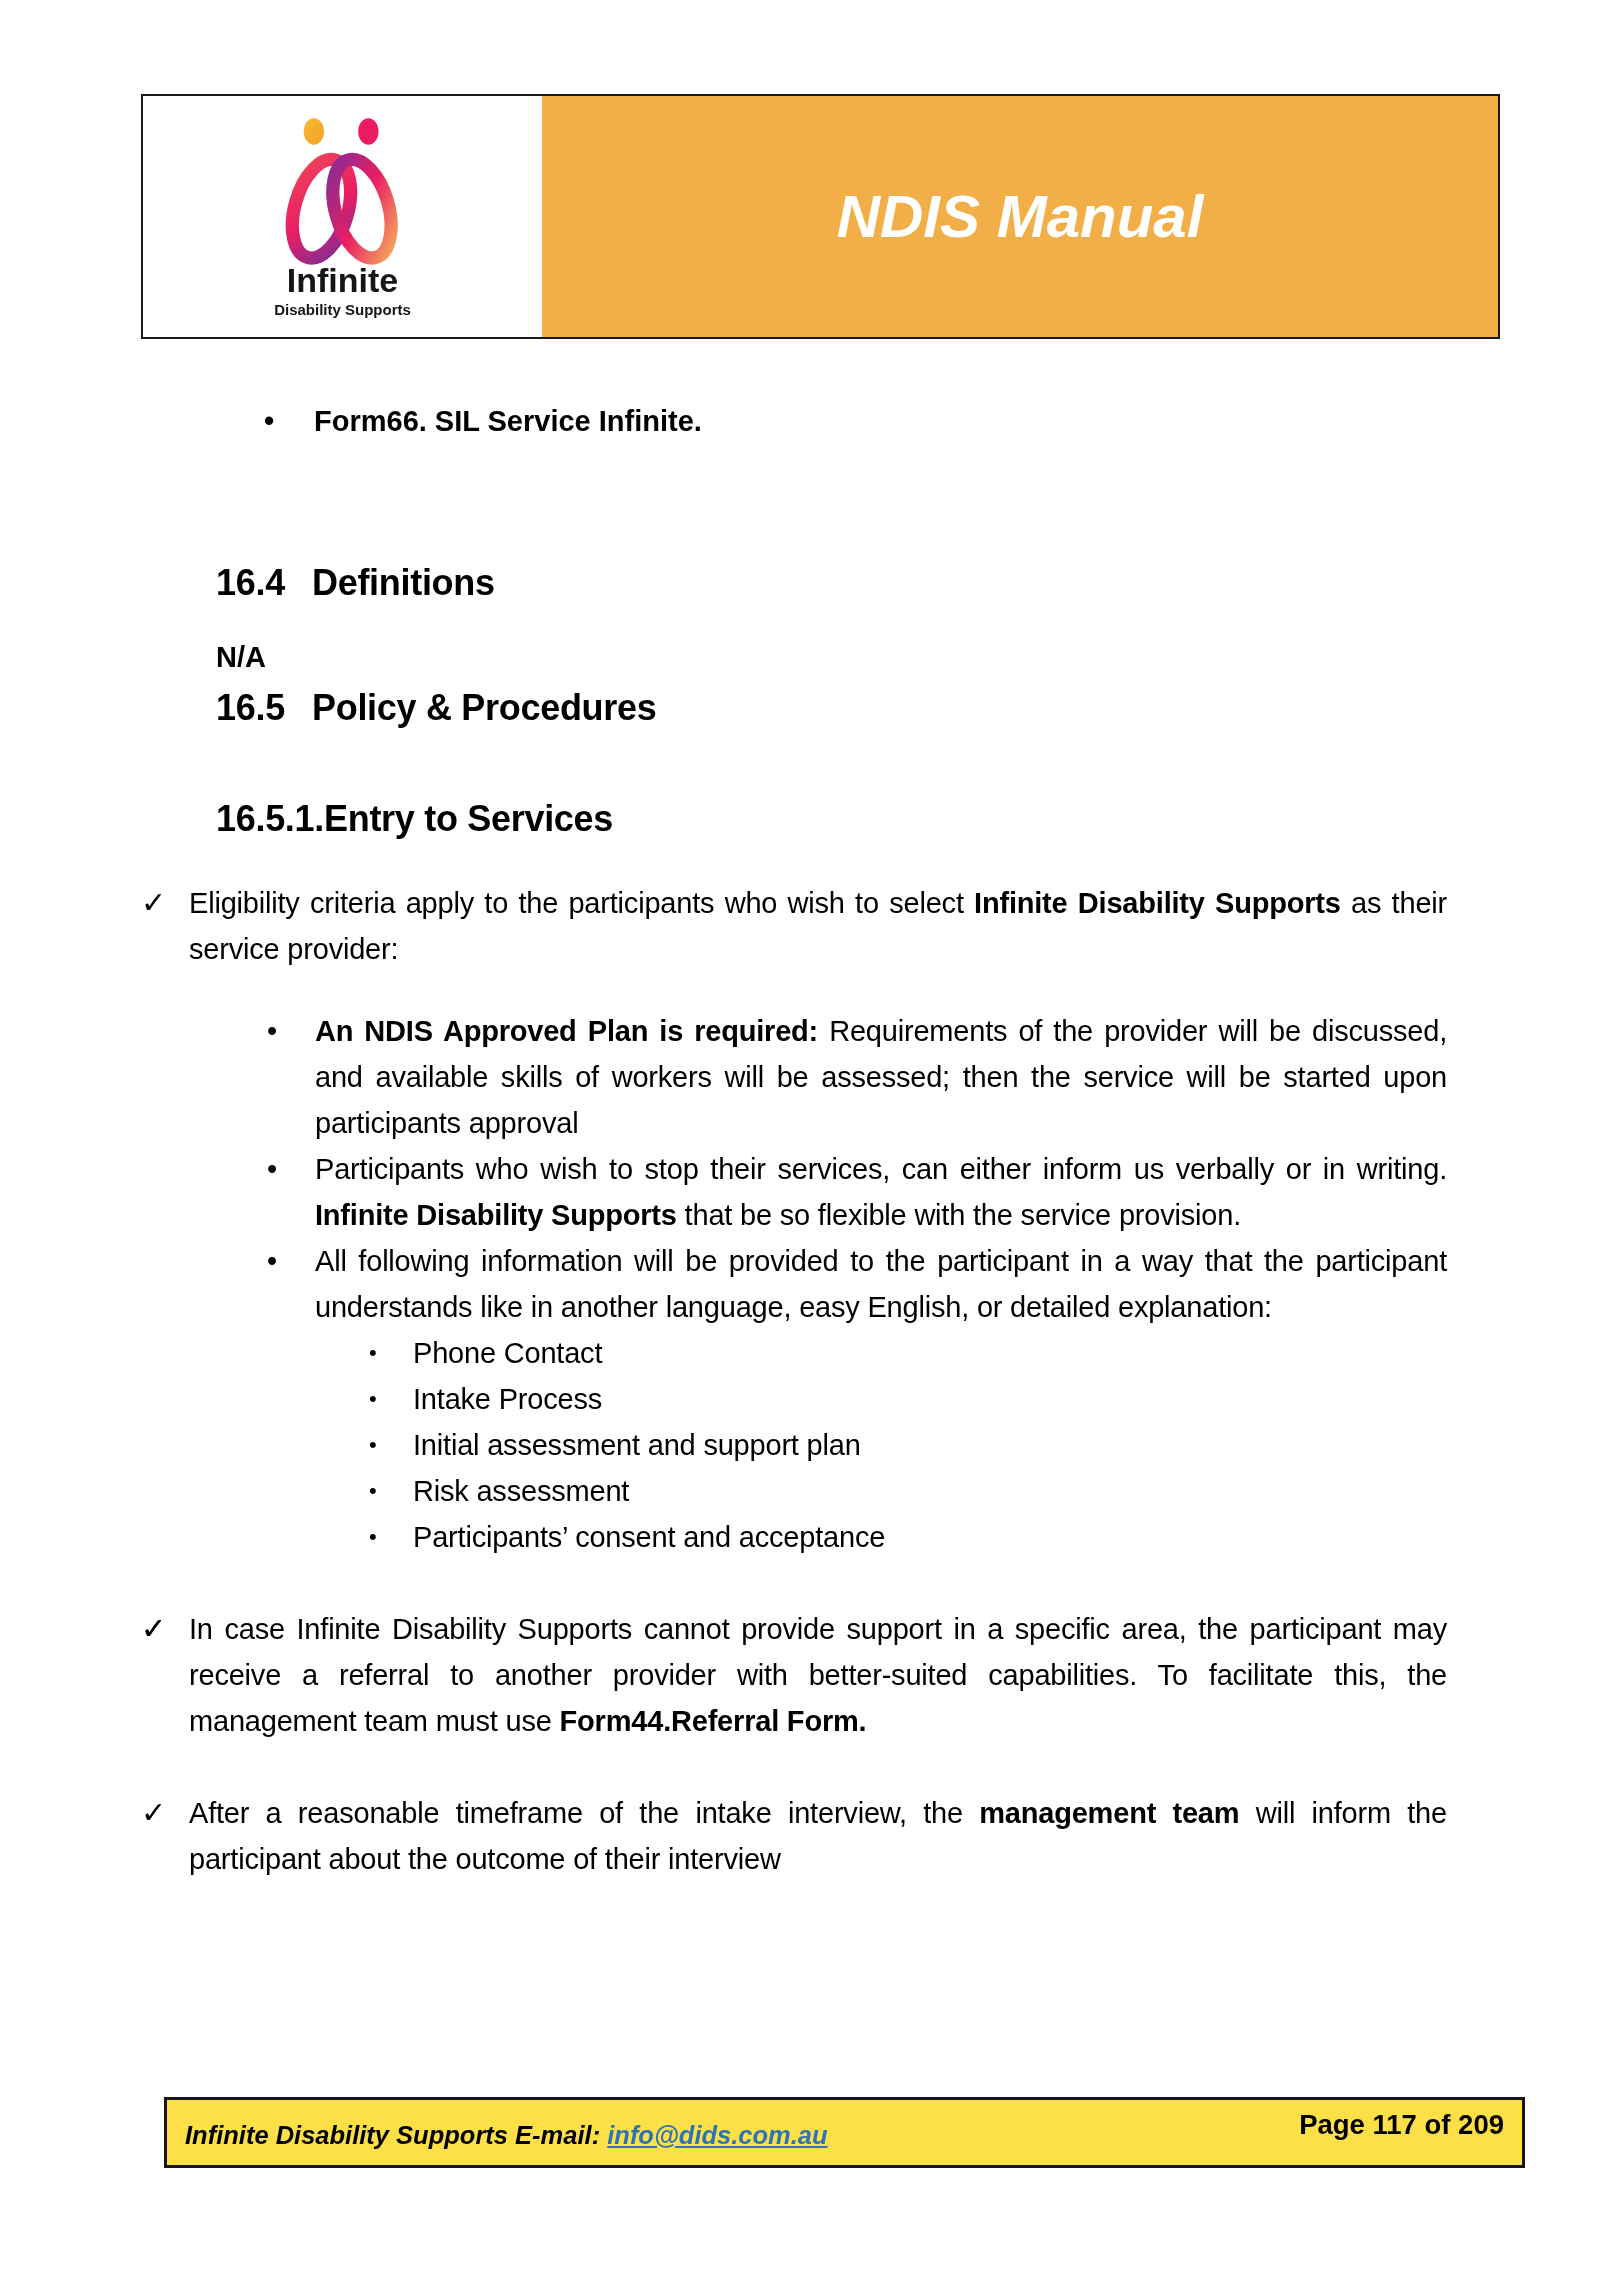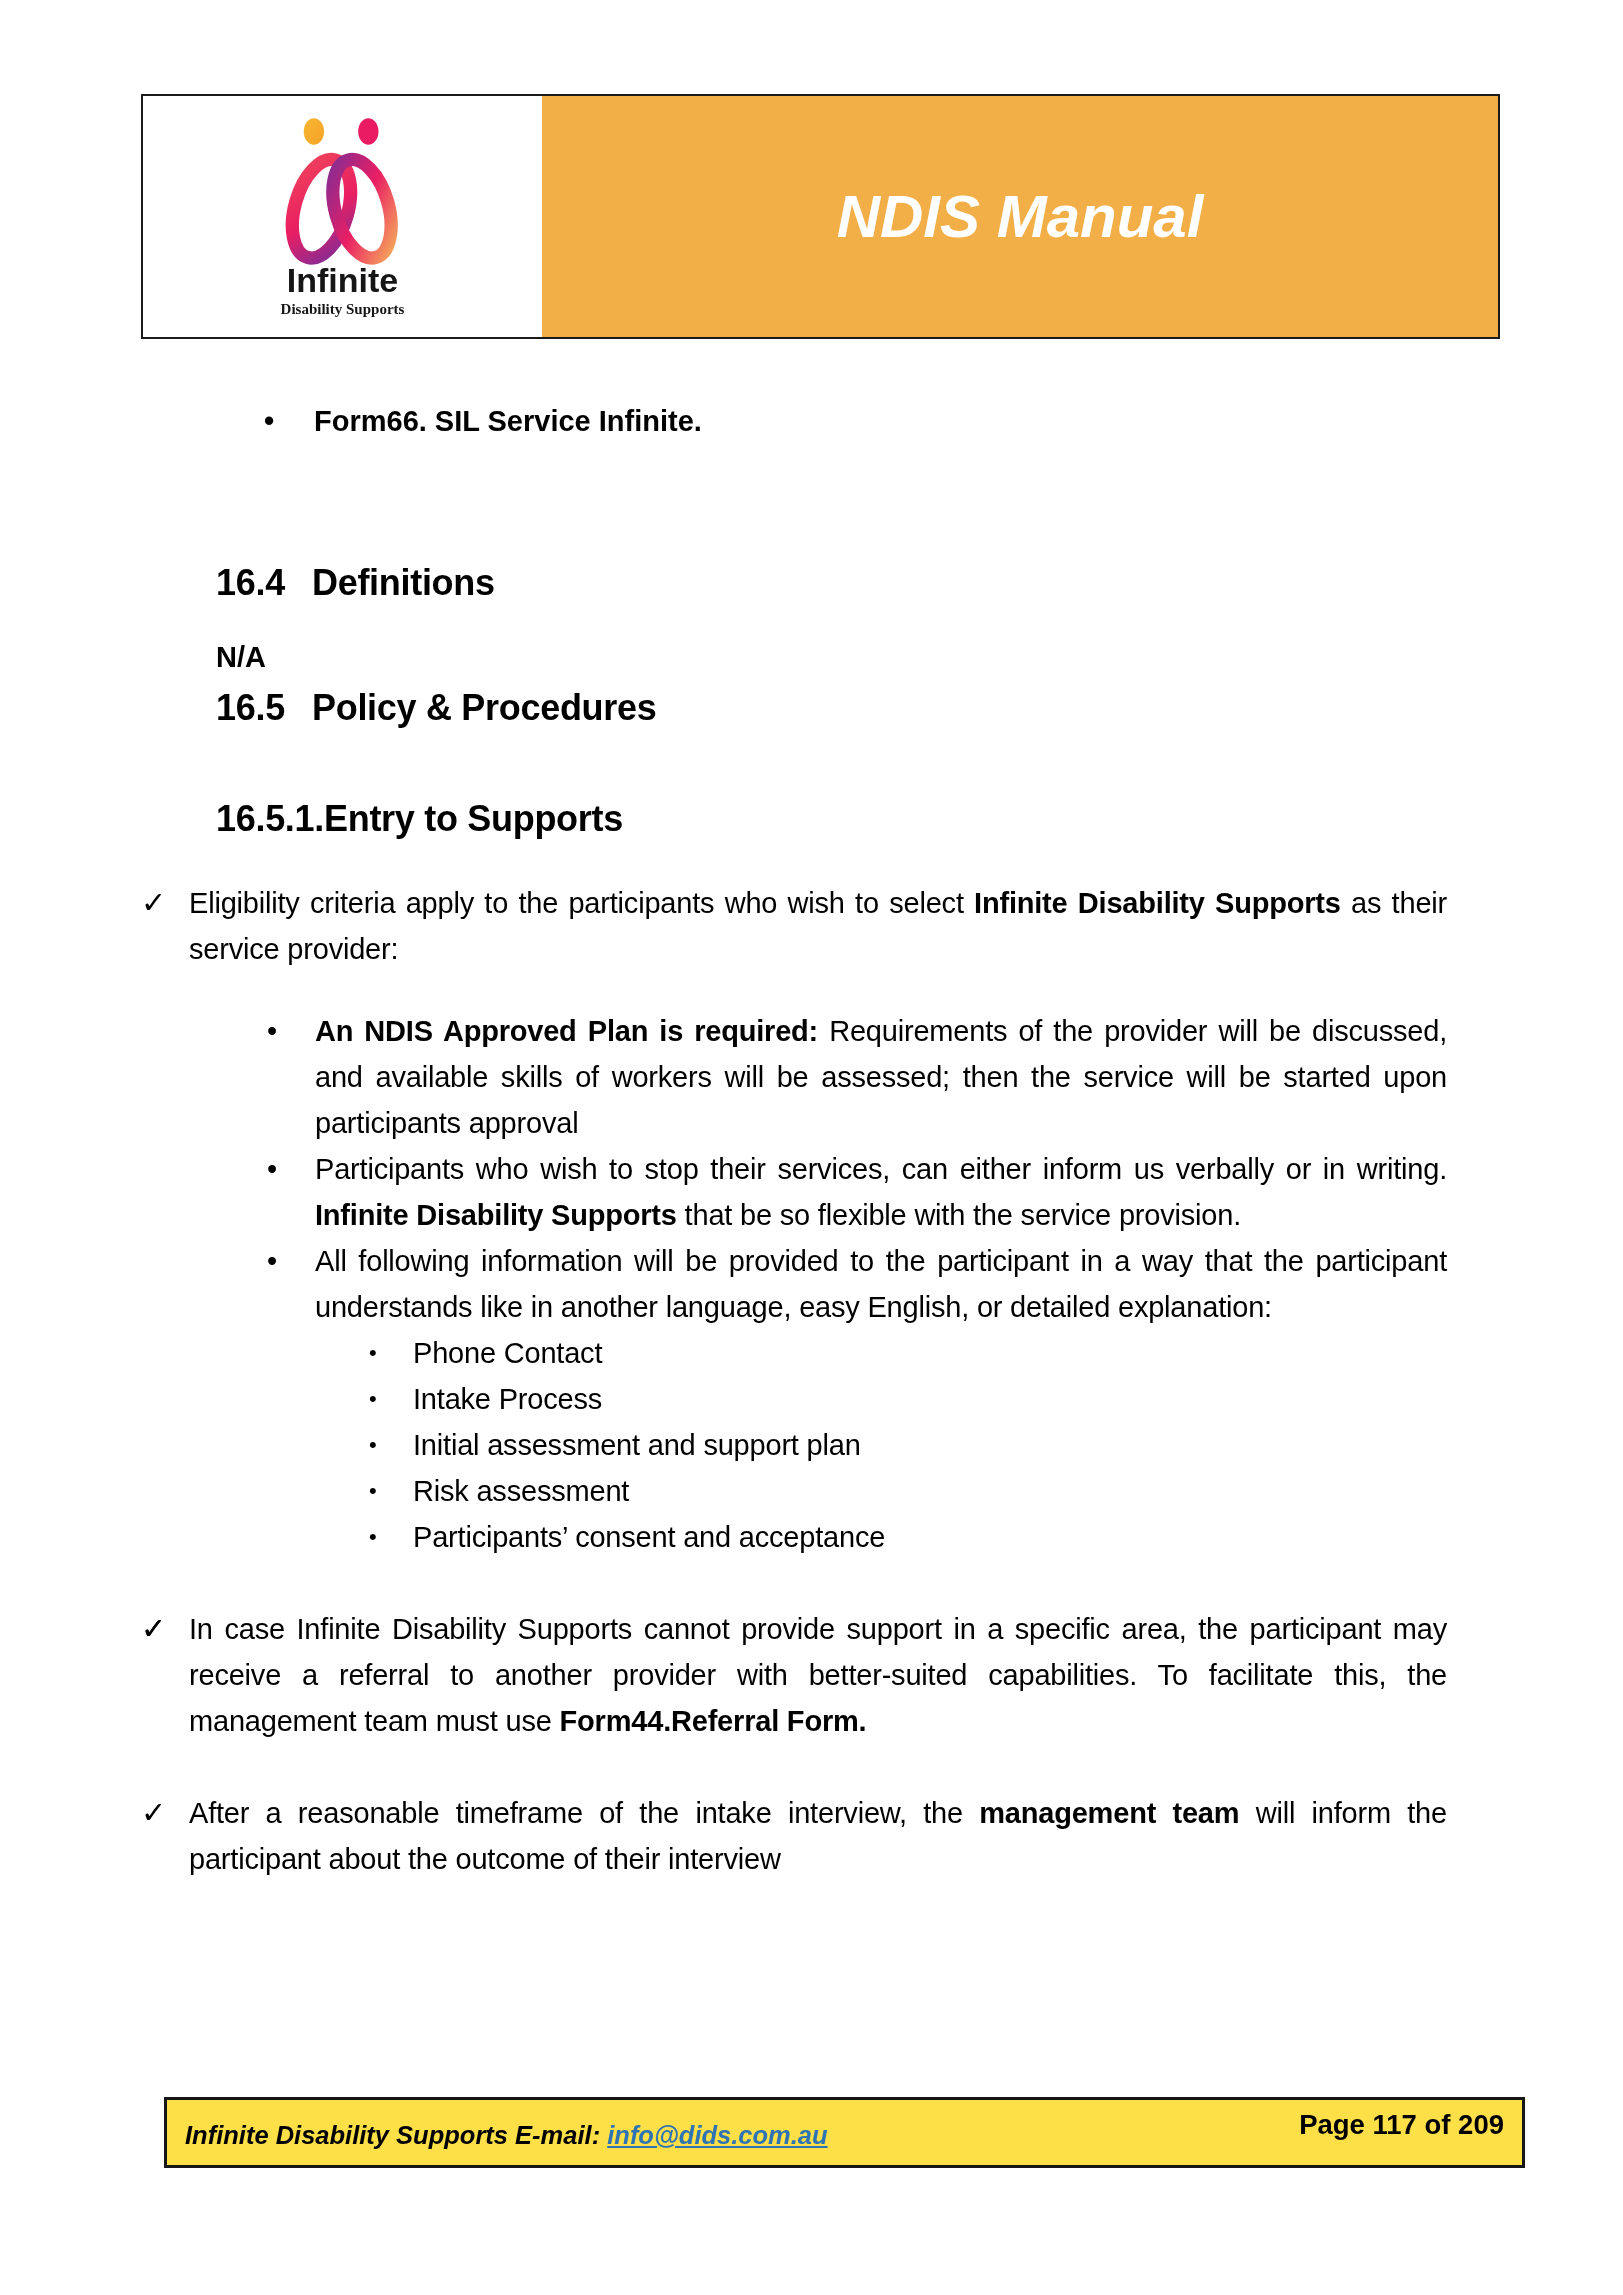--- a/index.html
+++ b/index.html
@@ -12,21 +12,21 @@
   .header-box {
     position:absolute; left:141px; top:94px; width:1359px; height:245px;
     border:2.6px solid #1a1a1a; box-sizing:border-box; display:flex; background:#fff;
   }
   .logo-cell {
     width:399px; display:flex; flex-direction:column; align-items:center;
     justify-content:center; background:#fff;border-radius:6px;
   }
   .logo-symbol { width:148px; height:152px; }
   .logo-name { font-size:34px; font-weight:bold; letter-spacing:0px; margin-top:-6.5px; color:#161616; }
-  .logo-tagline { font-size:15px; font-weight:bold; margin-top:1.3px; color:#161616;font-family:Liberation Serif, serif; }
+  .logo-tagline { font-size:15px; font-weight:bold; margin-top:1.3px; color:#161616; }
   .banner-cell {
     flex:1; display:flex; align-items:center; justify-content:center;
   }
   .banner-title { color:#ffffff; font-size:60px; font-weight:bold; letter-spacing:0px;font-style:italic; }
 
   
   .form66 {
     position:absolute; left:264px; top:398px; display:flex;
     font-size:29px; font-weight:bold; line-height:46px;
   }
@@ -133,21 +133,21 @@
     <span>N/A</span>
   </div>
 
   <div class="heading h165">
     <span class="num">16.5</span>
     <span>Policy &amp; Procedures</span>
   </div>
 
   <div class="heading h1651">
     <span class="num">16.5.1.</span>
-    <span>Entry to Supports</span>
+    <span>Entry to Services</span>
   </div>
 
   <div class="body-flow">
 
     <div class="check-para">
       <span class="chk">✓</span>
       <span>Eligibility criteria apply to the participants who wish to select </span><b>Infinite Disability Supports</b><span> as their service provider:</span>
     </div>
 
     <div class="bullet-group">

